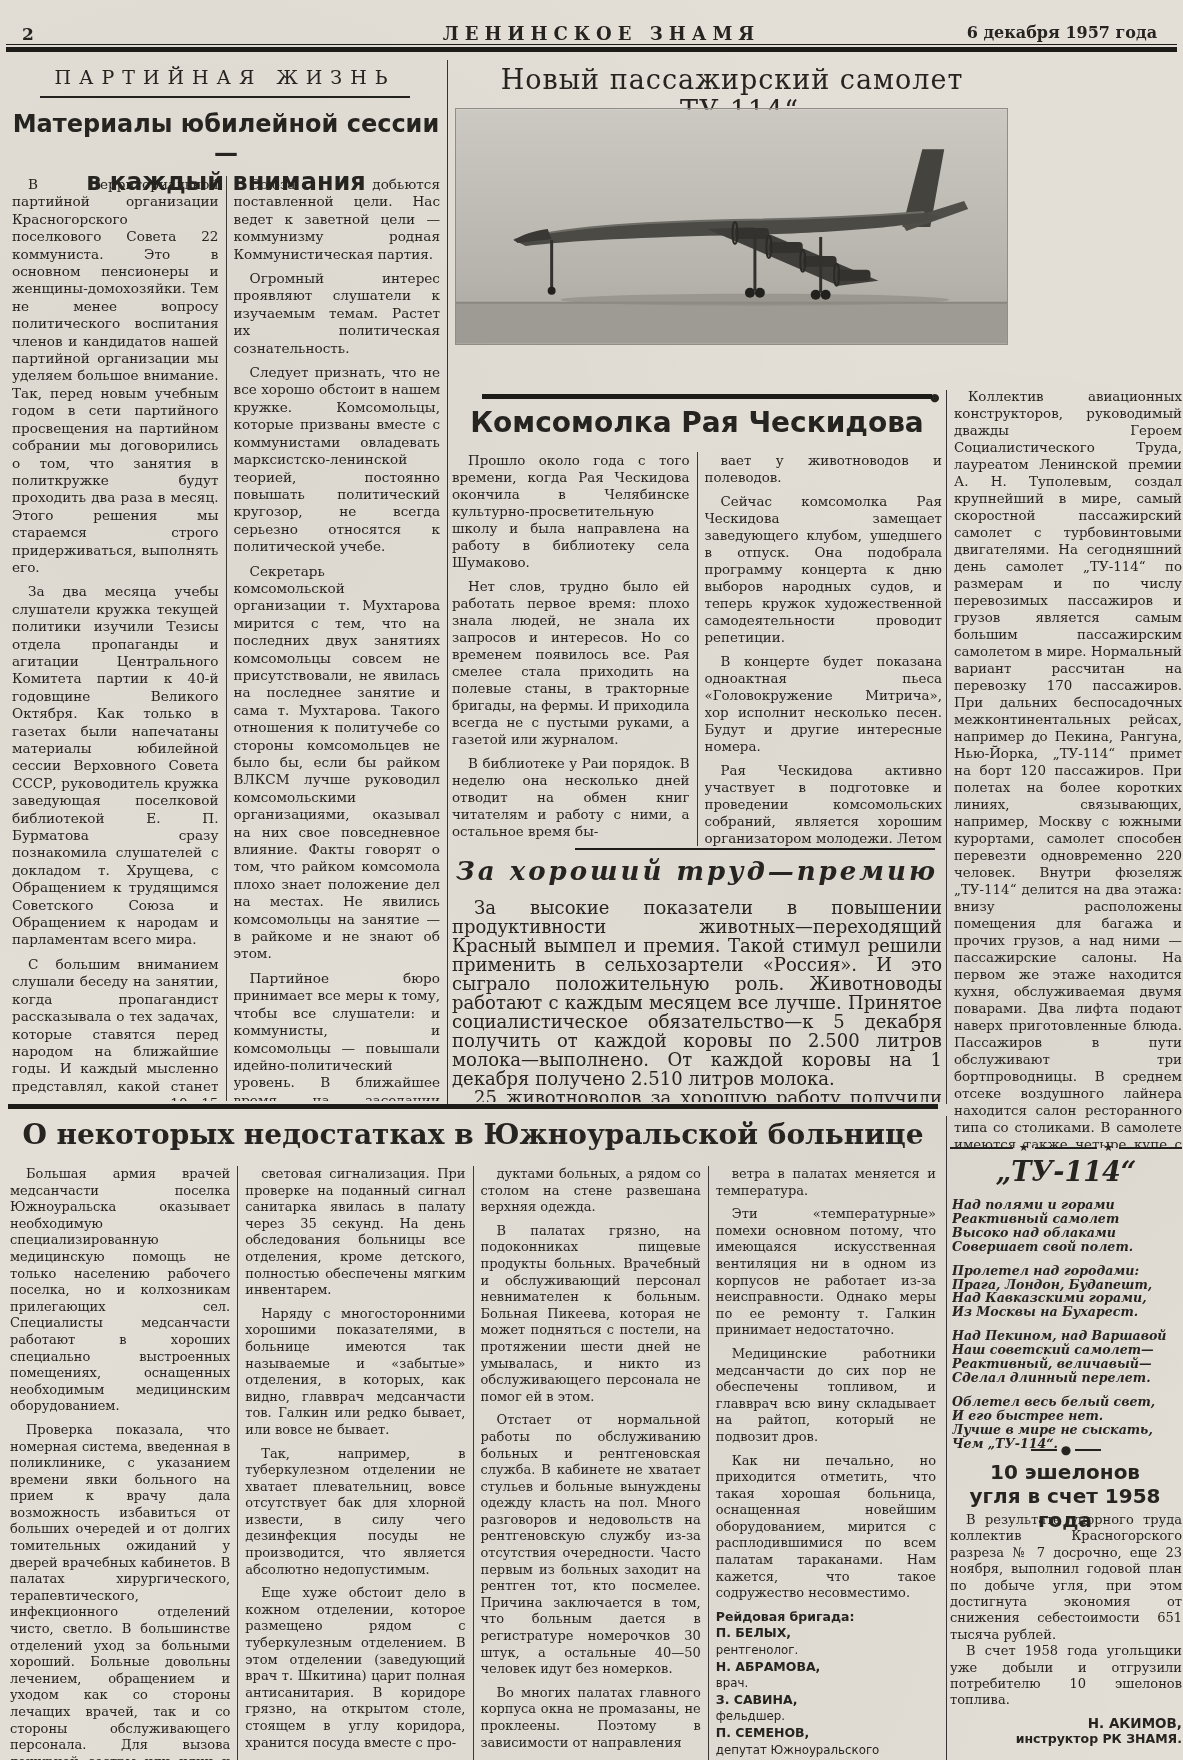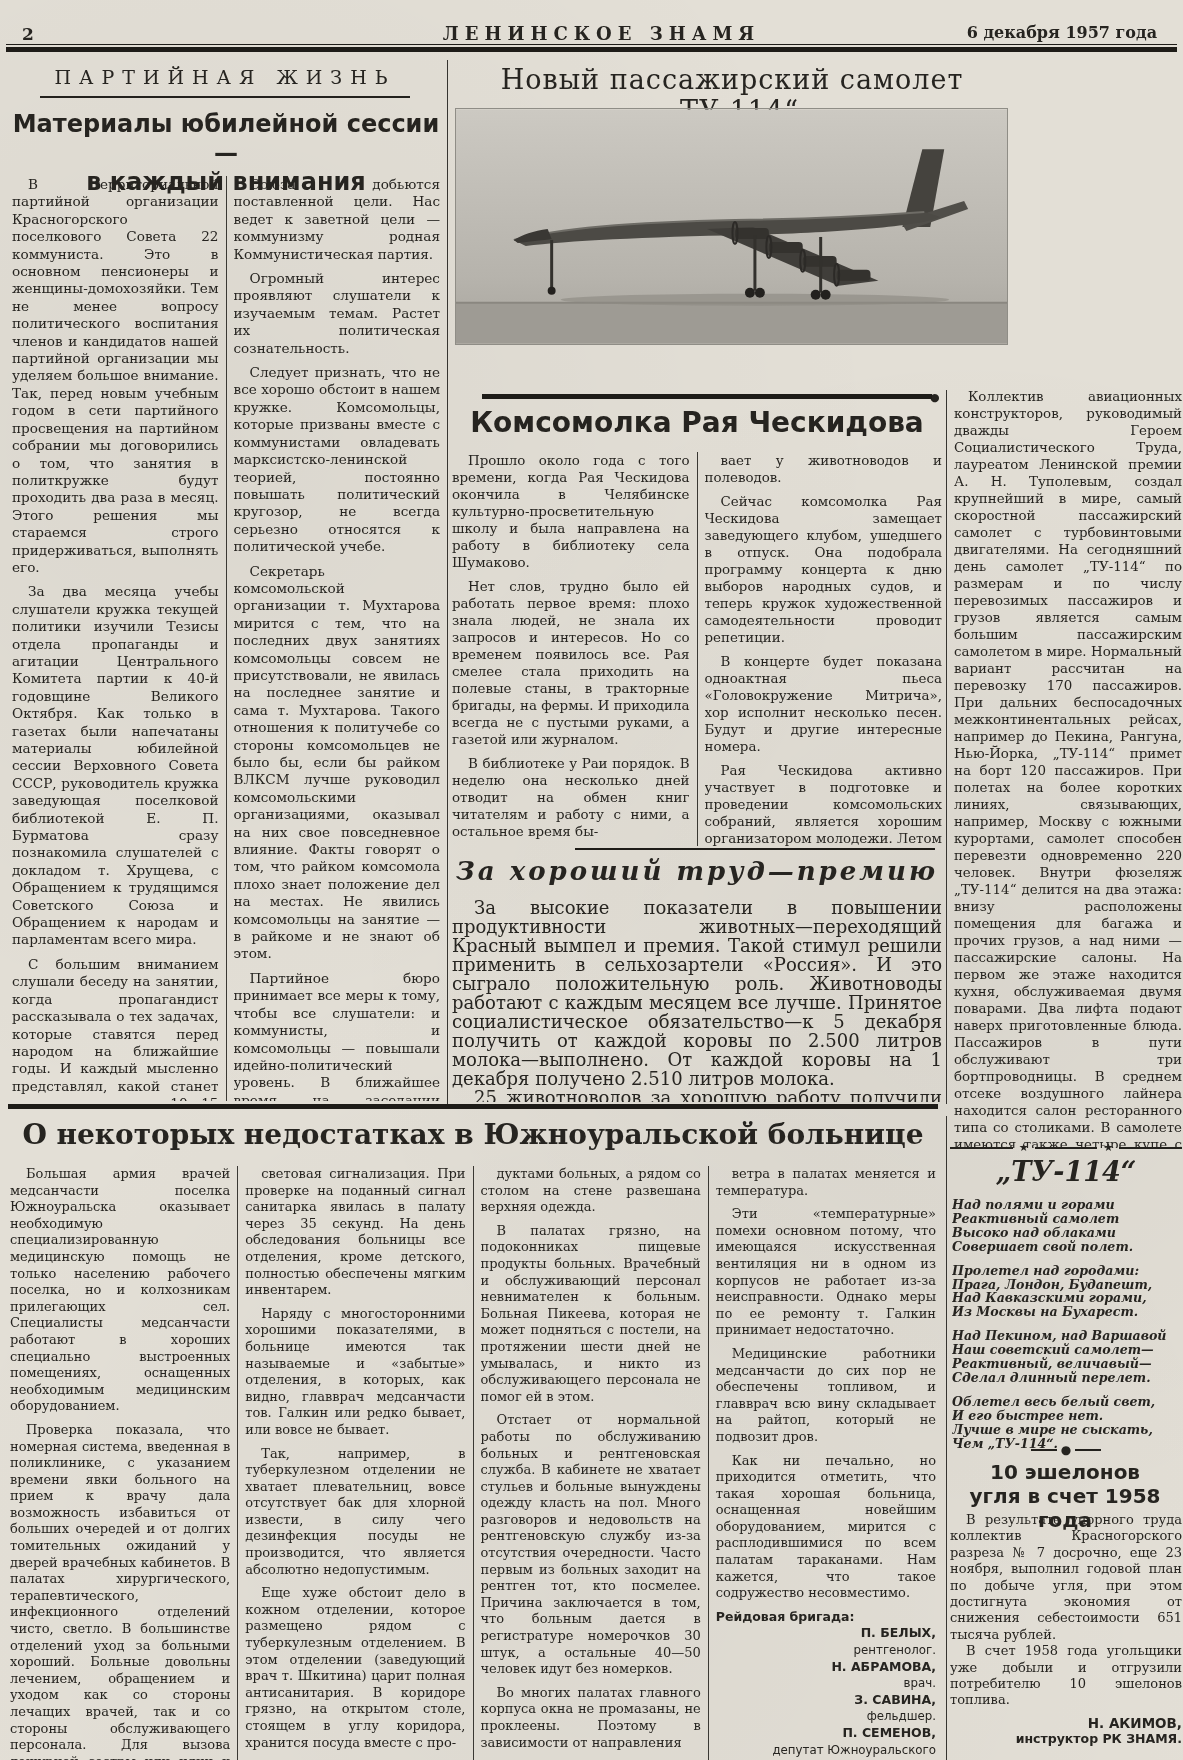--- a/index.html
+++ b/index.html
@@ -49,21 +49,21 @@
   #prem-title{left:452px;width:490px;top:856px;text-align:center;font-weight:bold;font-style:italic;
     font-size:26px;letter-spacing:3px;}
   #prem-body{left:452px;top:898px;width:490px;height:204px;font-size:18px;line-height:19px;overflow:hidden;}
   #prem-body p{margin:0;text-indent:22px;text-align:justify;}
   #mid-rule{left:8px;top:1104px;width:930px;height:5px;}
   
   #hosp-title{left:10px;width:926px;top:1118px;text-align:center;font-weight:bold;font-size:28px;}
   #hosp-cols{left:10px;top:1166px;width:926px;height:594px;display:flex;overflow:hidden;font-size:13px;line-height:16.6px;}
   .brigade{margin-top:6px;font-family:"DejaVu Sans",sans-serif;}
   .brigade .lbl{font-weight:bold;font-size:12.5px;}
-  .brig-row{text-align:right;}
+  .brig-row{}
   .brig-row .nm{font-weight:bold;font-size:12.5px;}
   .brig-row .rl{font-size:11.8px;display:block;}
   
   #vr-right-bottom{left:946px;top:1116px;height:644px;}
   #star-divider{left:950px;top:1142px;width:232px;display:flex;align-items:center;gap:6px;}
   #star-divider .bar{flex:1;height:2px;background:#23211d;}
   #star-divider .st{font-size:11px;line-height:11px;}
   #poem-title{left:950px;width:232px;top:1156px;text-align:center;font-weight:bold;font-style:italic;font-size:27px;}
   #poem{left:952px;top:1198px;width:230px;font-style:italic;font-weight:bold;font-size:12.6px;line-height:13.9px;overflow:hidden;}
   .stanza{margin:0 0 10px 0;}

